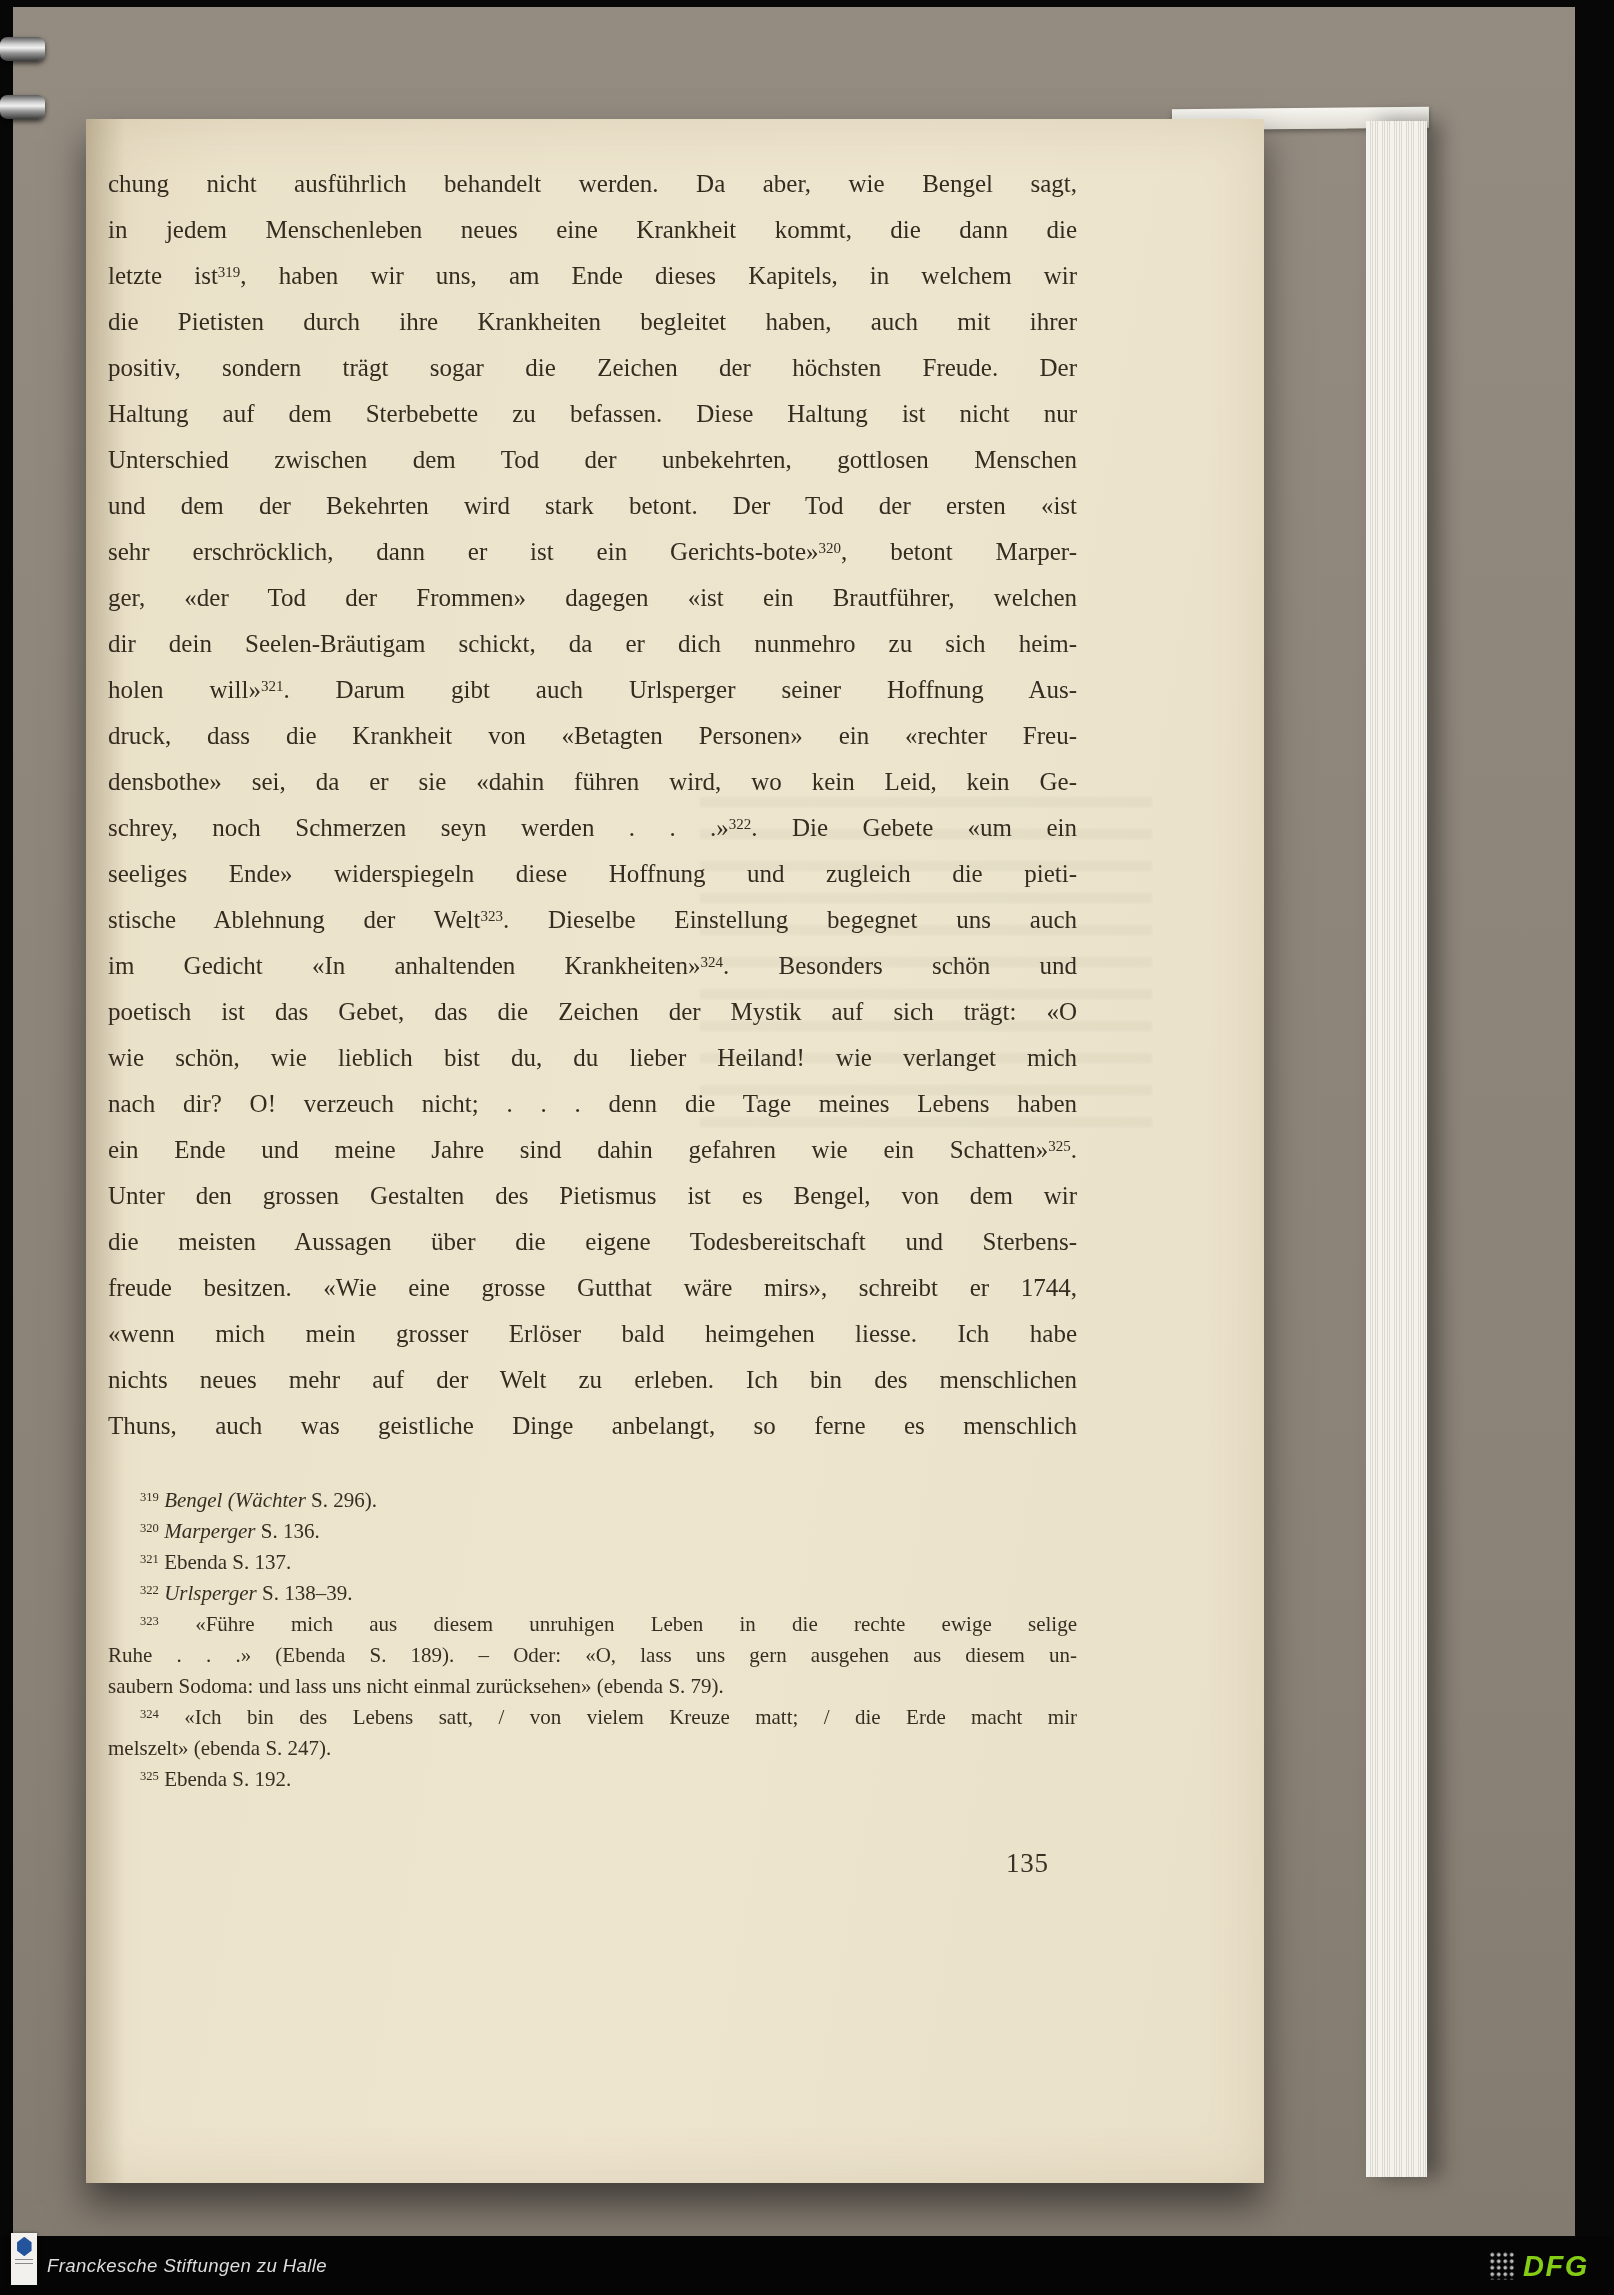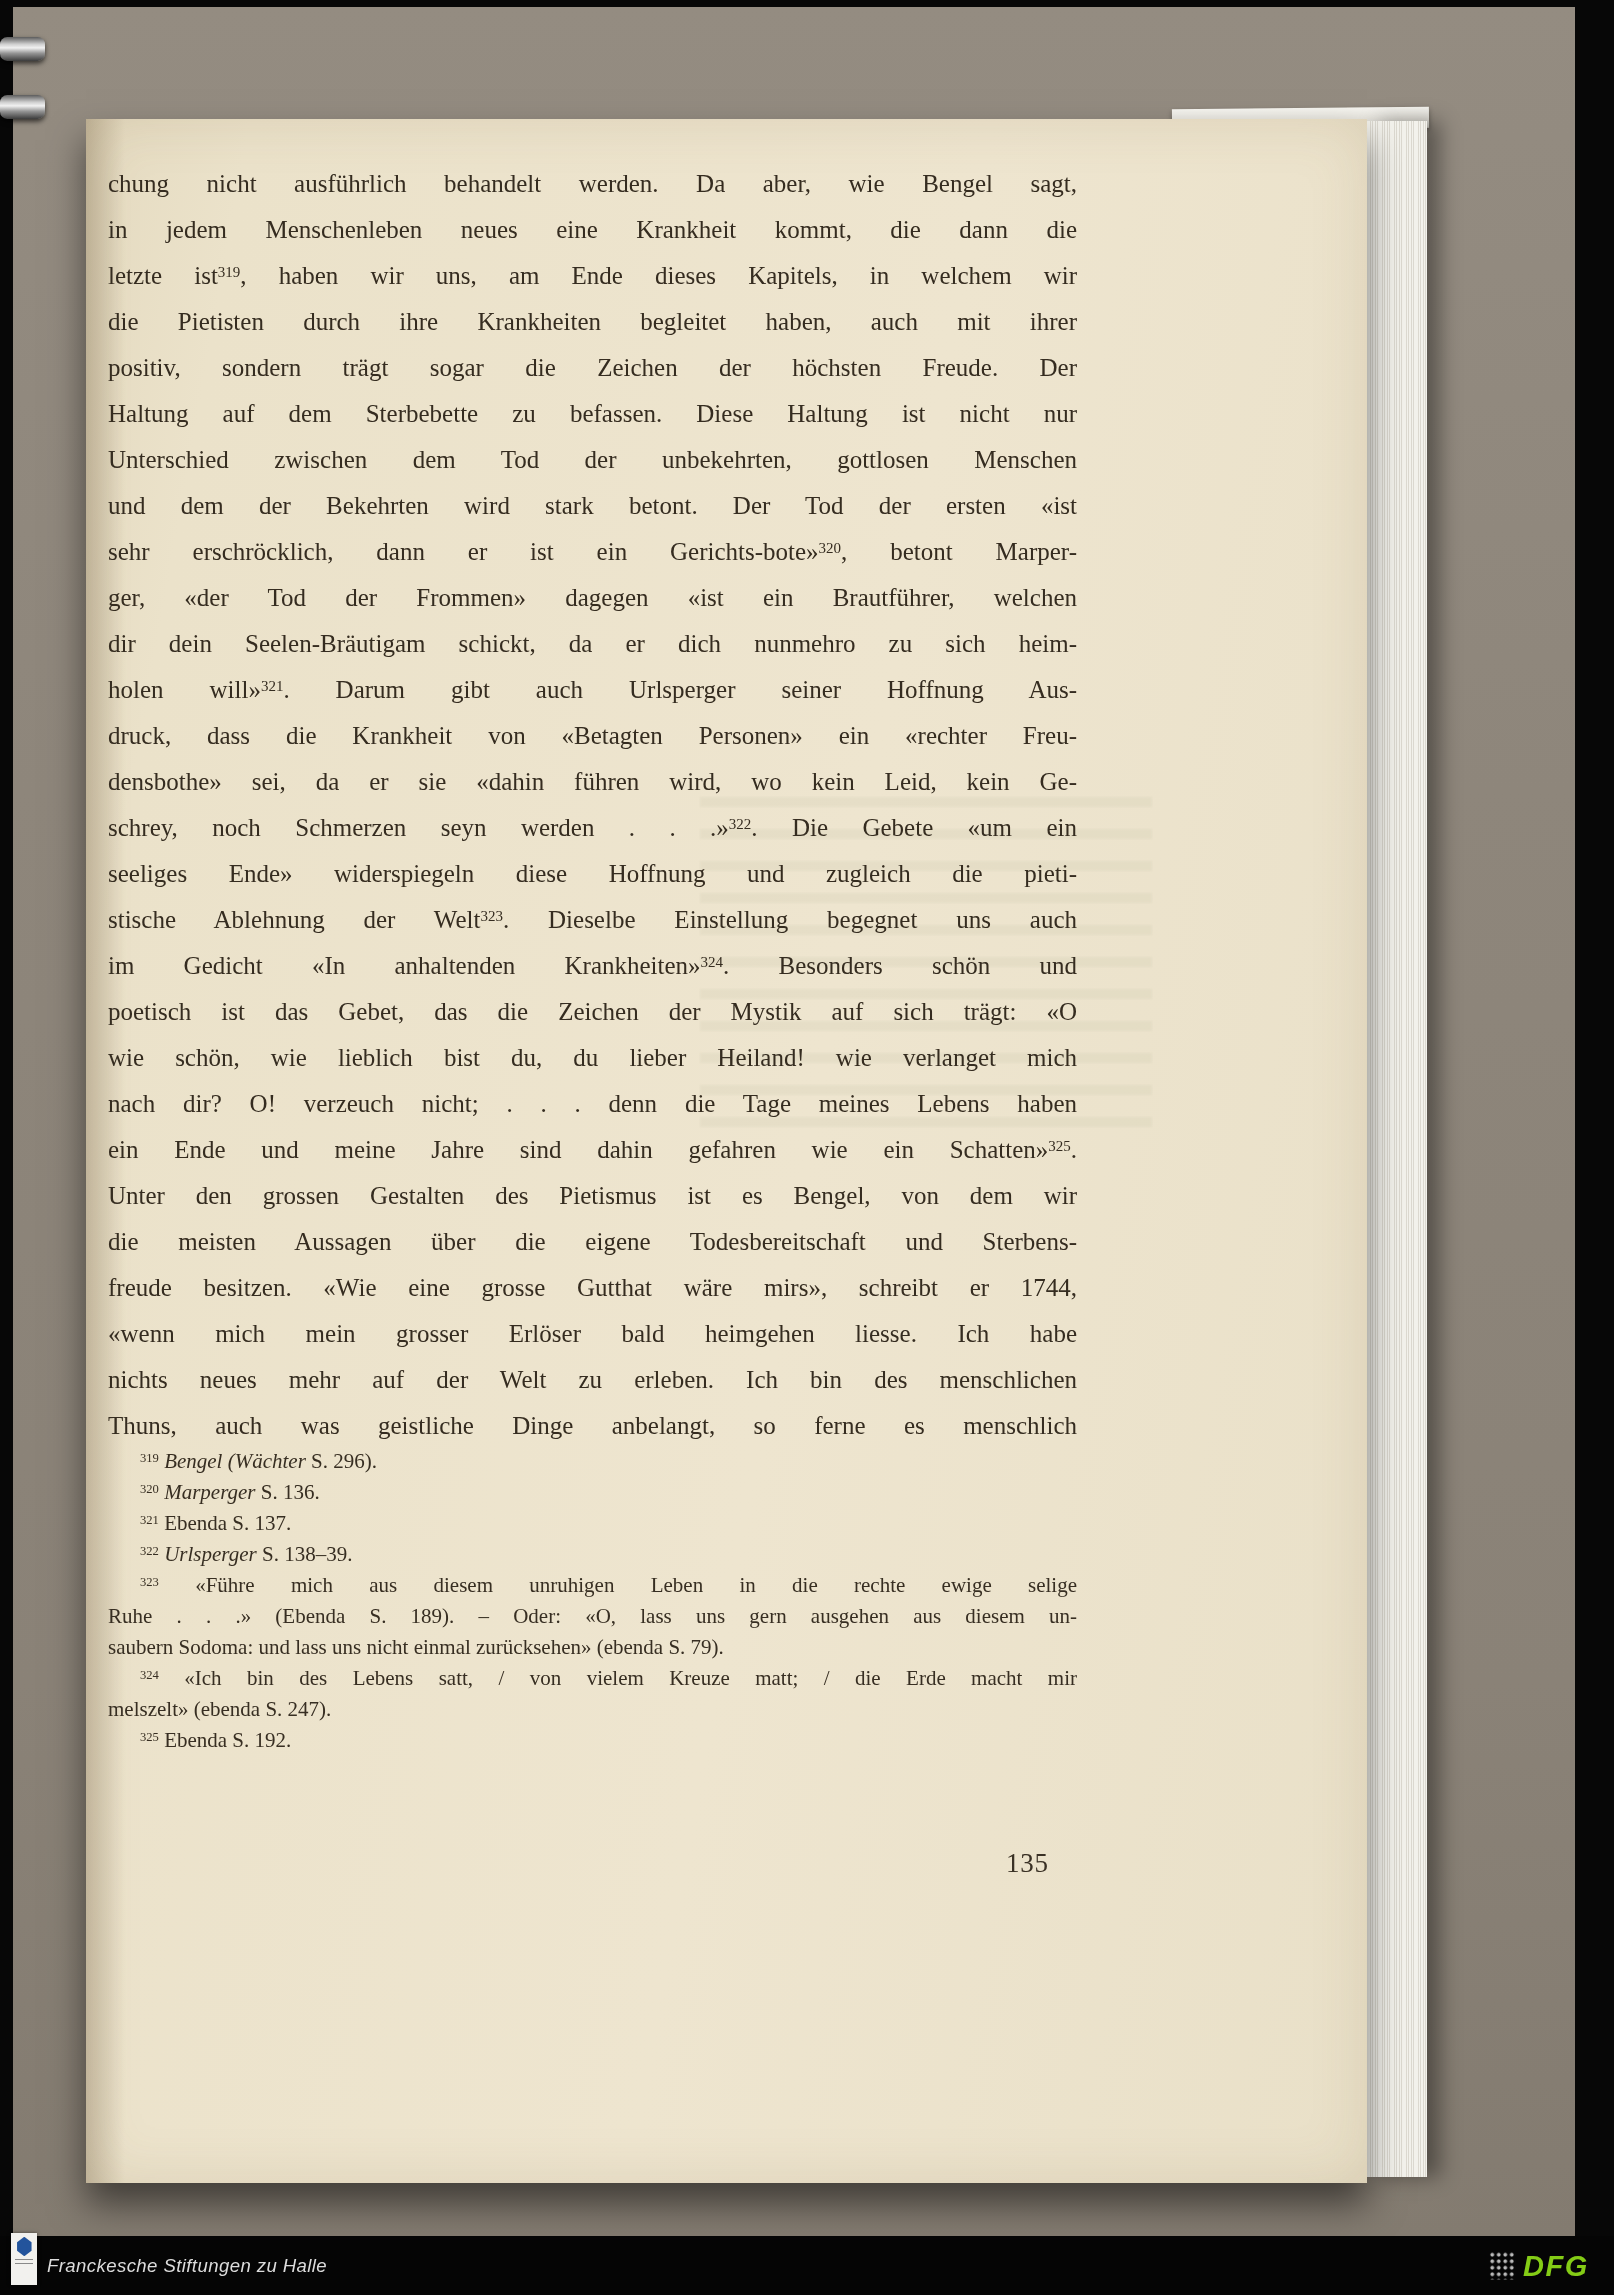--- a/index.html
+++ b/index.html
@@ -40,21 +40,21 @@
   
   .fore-edge{
     position:absolute;left:1366px;top:121px;width:61px;height:2056px;
     background:repeating-linear-gradient(90deg,#f3f2ec 0 1.6px,#dcd9d0 1.6px 2.4px);
     box-shadow:13px 0 19.4px rgba(0,0,0,.38);
     z-index:2;
   }
 
   
   .page{
-    position:absolute;left:86px;top:119px;width:1281px;height:2064px;
+    position:absolute;left:86px;top:119px;width:1178px;height:2064px;
     background:linear-gradient(100deg,#e5dbc1 0%,#ebe2ca 10%,#eee5cf 55%,#e9e0c8 100%);
     box-shadow:0 21px 34px rgba(0,0,0,.5), inset 0 0 57px rgba(120,95,55,.15);
     z-index:3;
   }
   .page::before{ 
     content:'';position:absolute;left:0;top:0;bottom:0;width:39px;
     background:linear-gradient(90deg,rgba(95,75,45,.25),rgba(95,75,45,0));
   }
   .show-through{ 
     position:absolute;left:614px;top:678px;width:452px;height:347px;
@@ -69,21 +69,21 @@
   }
   .body-line{
     text-align:justify;
     text-align-last:justify;
     white-space:normal;
   }
   sup{font-size:.6em;line-height:0;vertical-align:.5em;}
 
   
   .footnotes{
-    position:absolute;left:22px;top:1327px;width:969px;
+    position:absolute;left:22px;top:1366px;width:969px;
     font-size:21px;line-height:31px;color:#372e22;
   }
   .fn-line.indent{text-indent:32px;}
   .fn-line.justify{text-align:justify;text-align-last:justify;}
 
   .page-number{
     position:absolute;left:920px;top:1729px;
     font-size:27px;color:#3a3125;letter-spacing:0.8px;
   }
 

